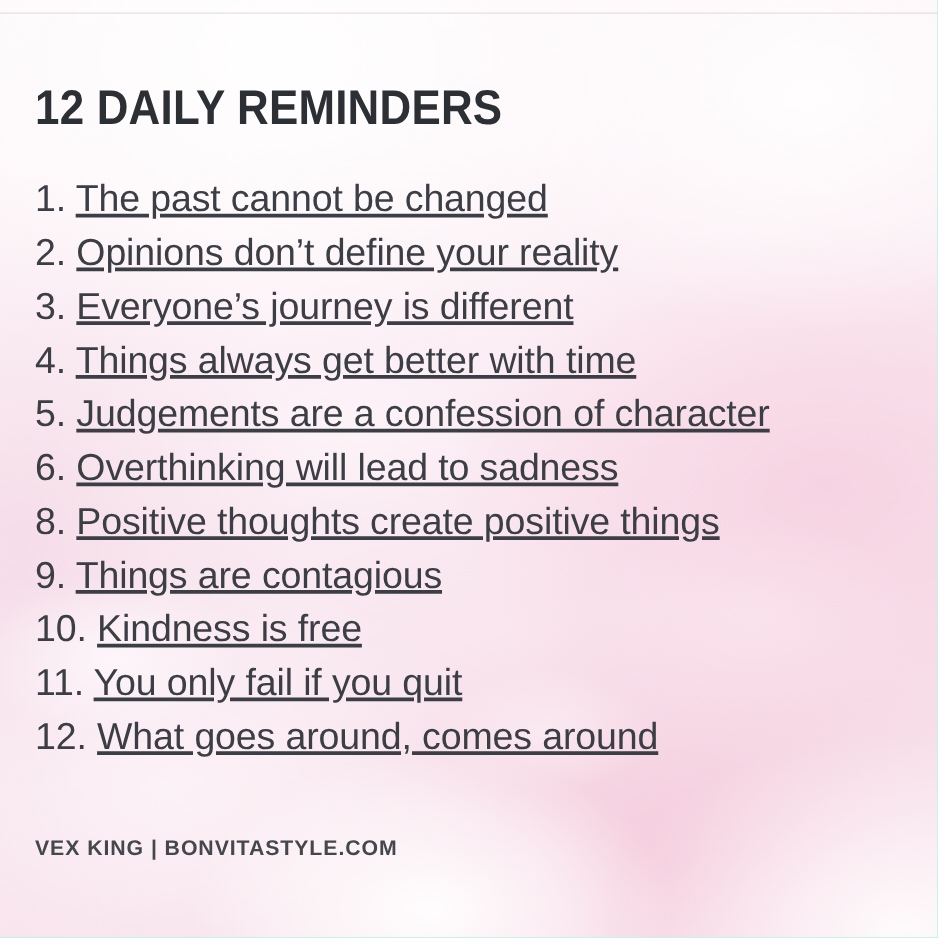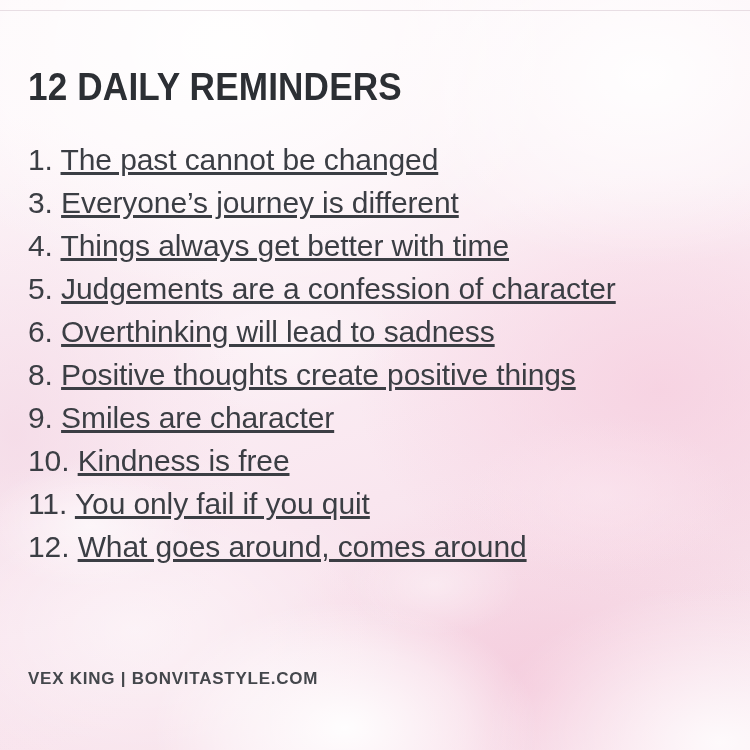--- a/index.html
+++ b/index.html
@@ -146,26 +146,27 @@
   <div class="bg bg-cloud-b"></div>
   <div class="bg bg-wisp"></div>
   <div class="bg-seam"></div>
 
   <div class="content">
 
     <h1 class="title">12 DAILY REMINDERS</h1>
 
     <ul class="list" id="reminder-list">
         <li class="list-item"><span class="num">1.</span> <span class="txt">The past cannot be changed</span></li>
+        <li class="list-item"><span class="num">2.</span> <span class="txt">Opinions don’t define your reality</span></li>
         <li class="list-item"><span class="num">3.</span> <span class="txt">Everyone’s journey is different</span></li>
         <li class="list-item"><span class="num">4.</span> <span class="txt">Things always get better with time</span></li>
         <li class="list-item"><span class="num">5.</span> <span class="txt">Judgements are a confession of character</span></li>
         <li class="list-item"><span class="num">6.</span> <span class="txt">Overthinking will lead to sadness</span></li>
         <li class="list-item"><span class="num">8.</span> <span class="txt">Positive thoughts create positive things</span></li>
-        <li class="list-item"><span class="num">9.</span> <span class="txt">Smiles are character</span></li>
+        <li class="list-item"><span class="num">9.</span> <span class="txt">Things are contagious</span></li>
         <li class="list-item"><span class="num">10.</span> <span class="txt">Kindness is free</span></li>
         <li class="list-item"><span class="num">11.</span> <span class="txt">You only fail if you quit</span></li>
         <li class="list-item"><span class="num">12.</span> <span class="txt">What goes around, comes around</span></li>
       </ul>
 
     <div class="attribution">VEX KING | BONVITASTYLE.COM</div>
 
   </div>
 </div>
 

